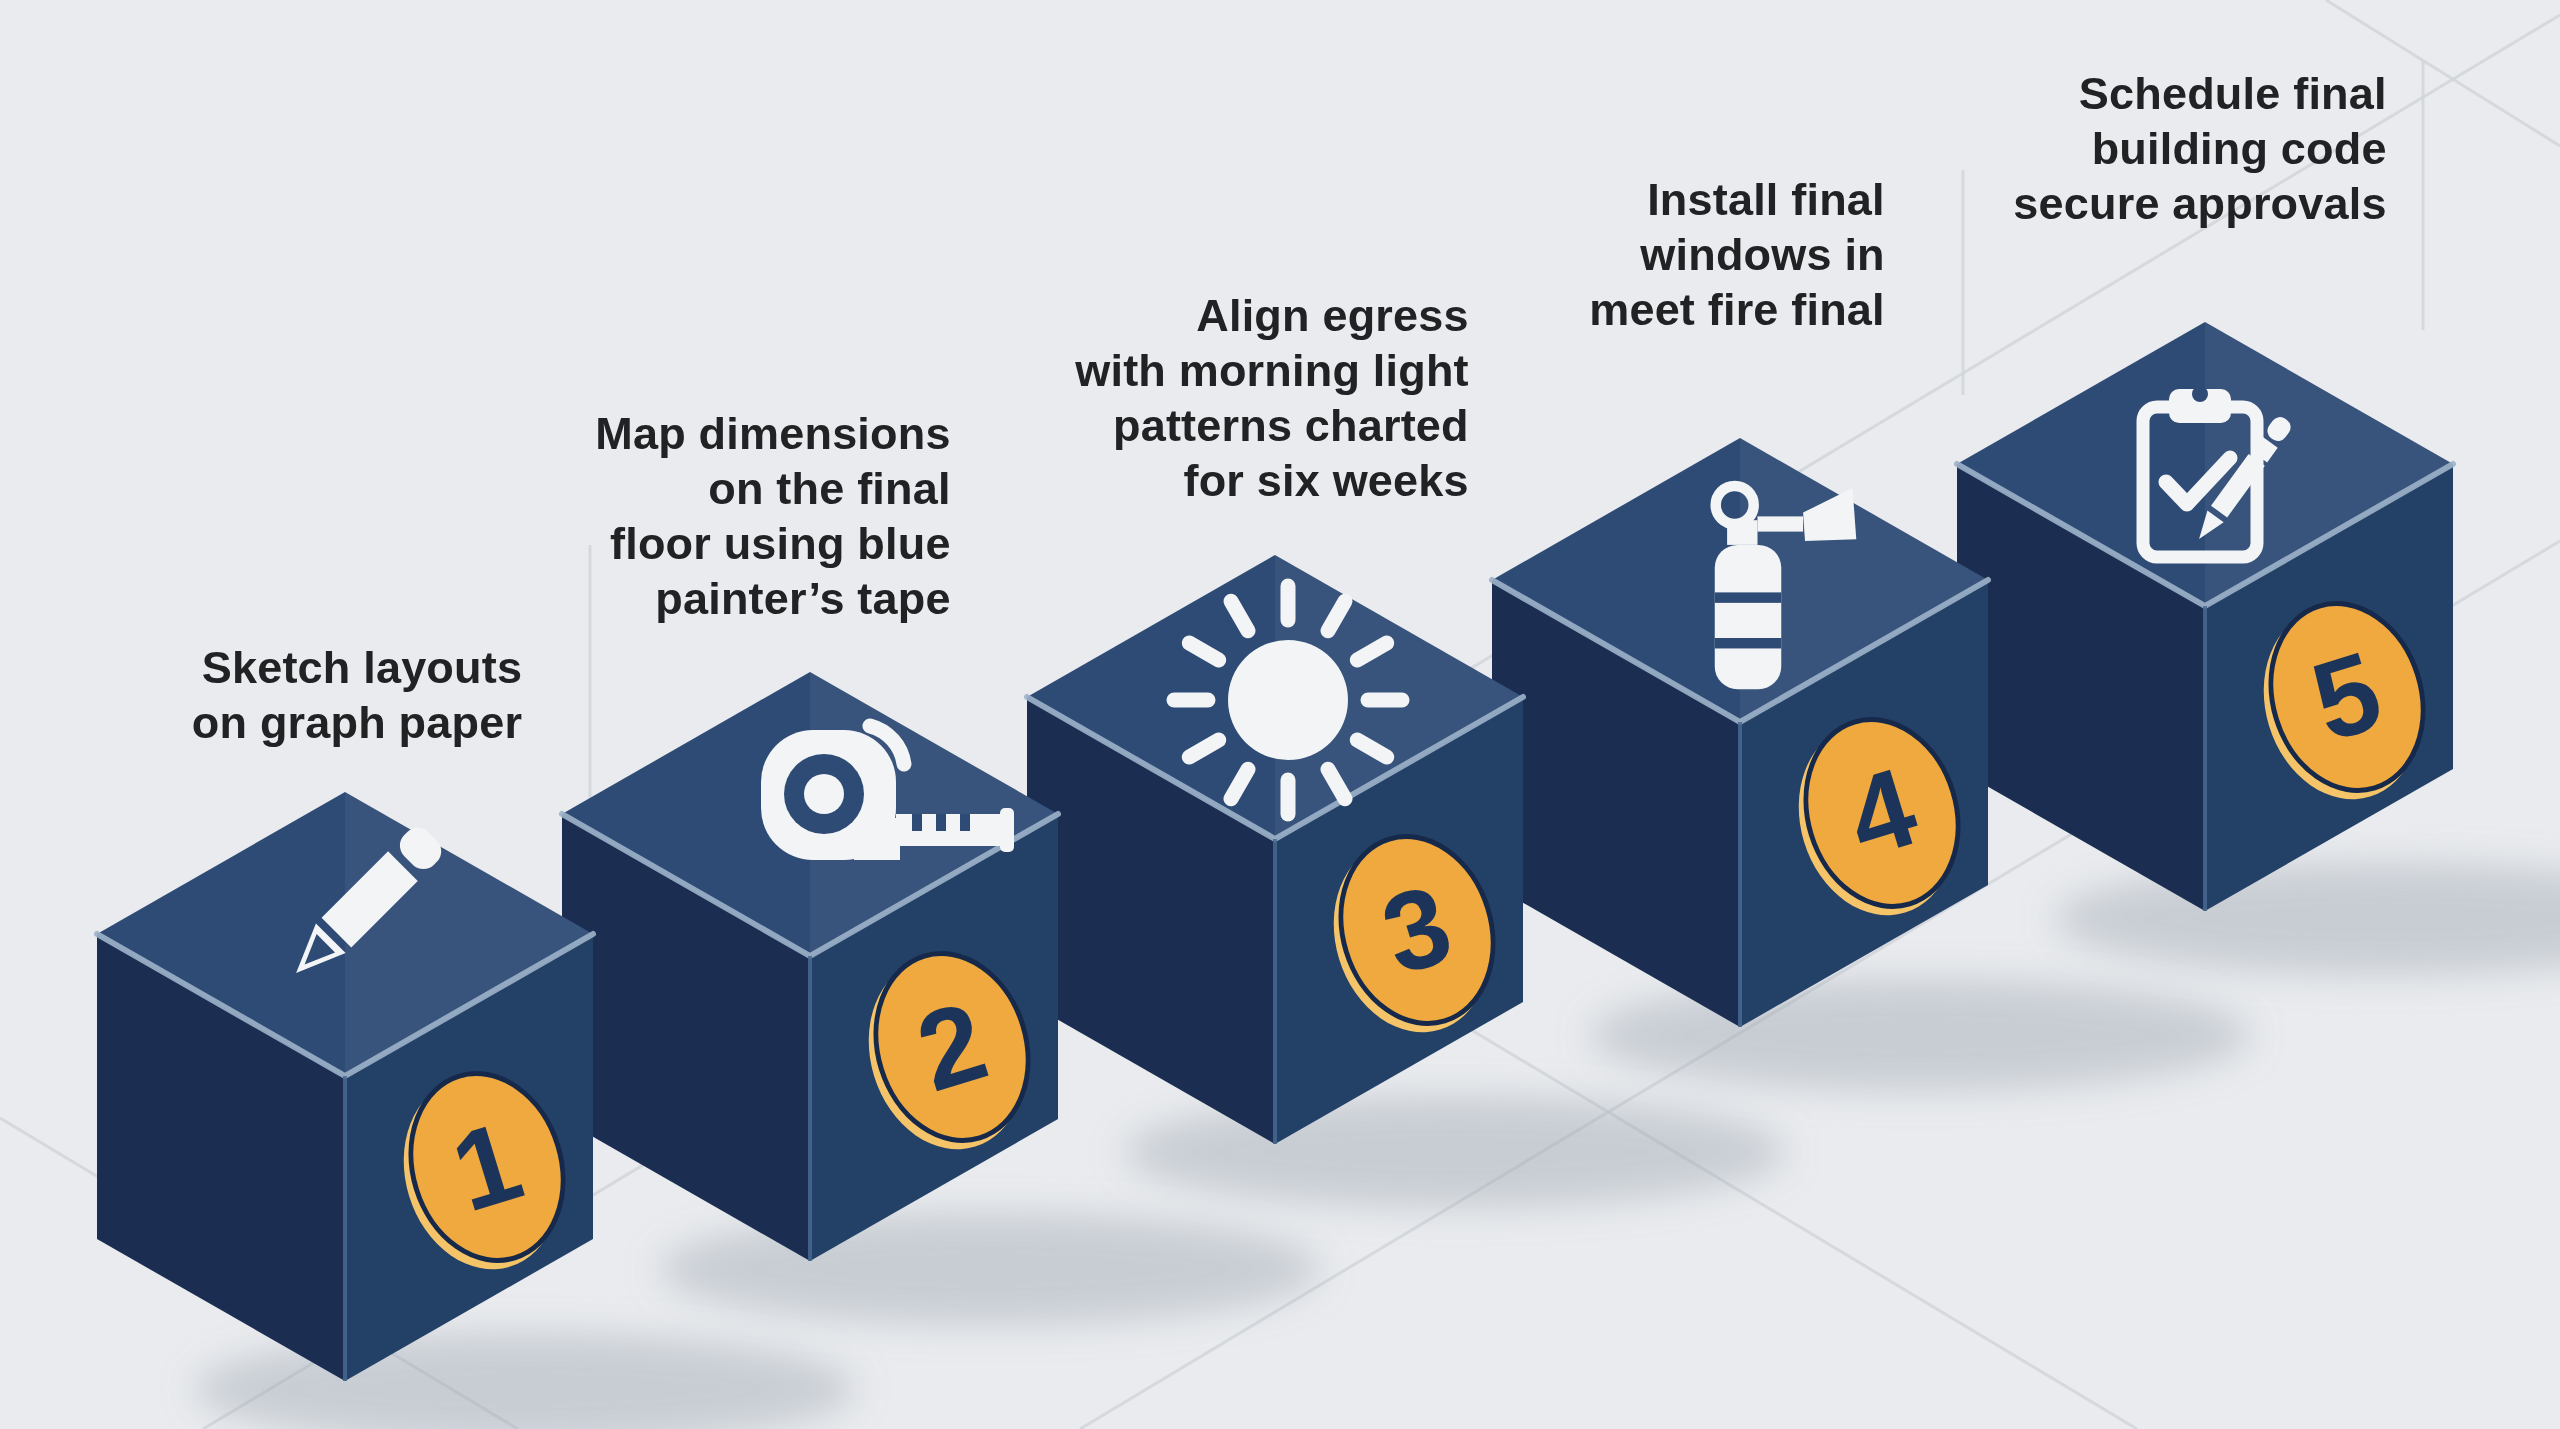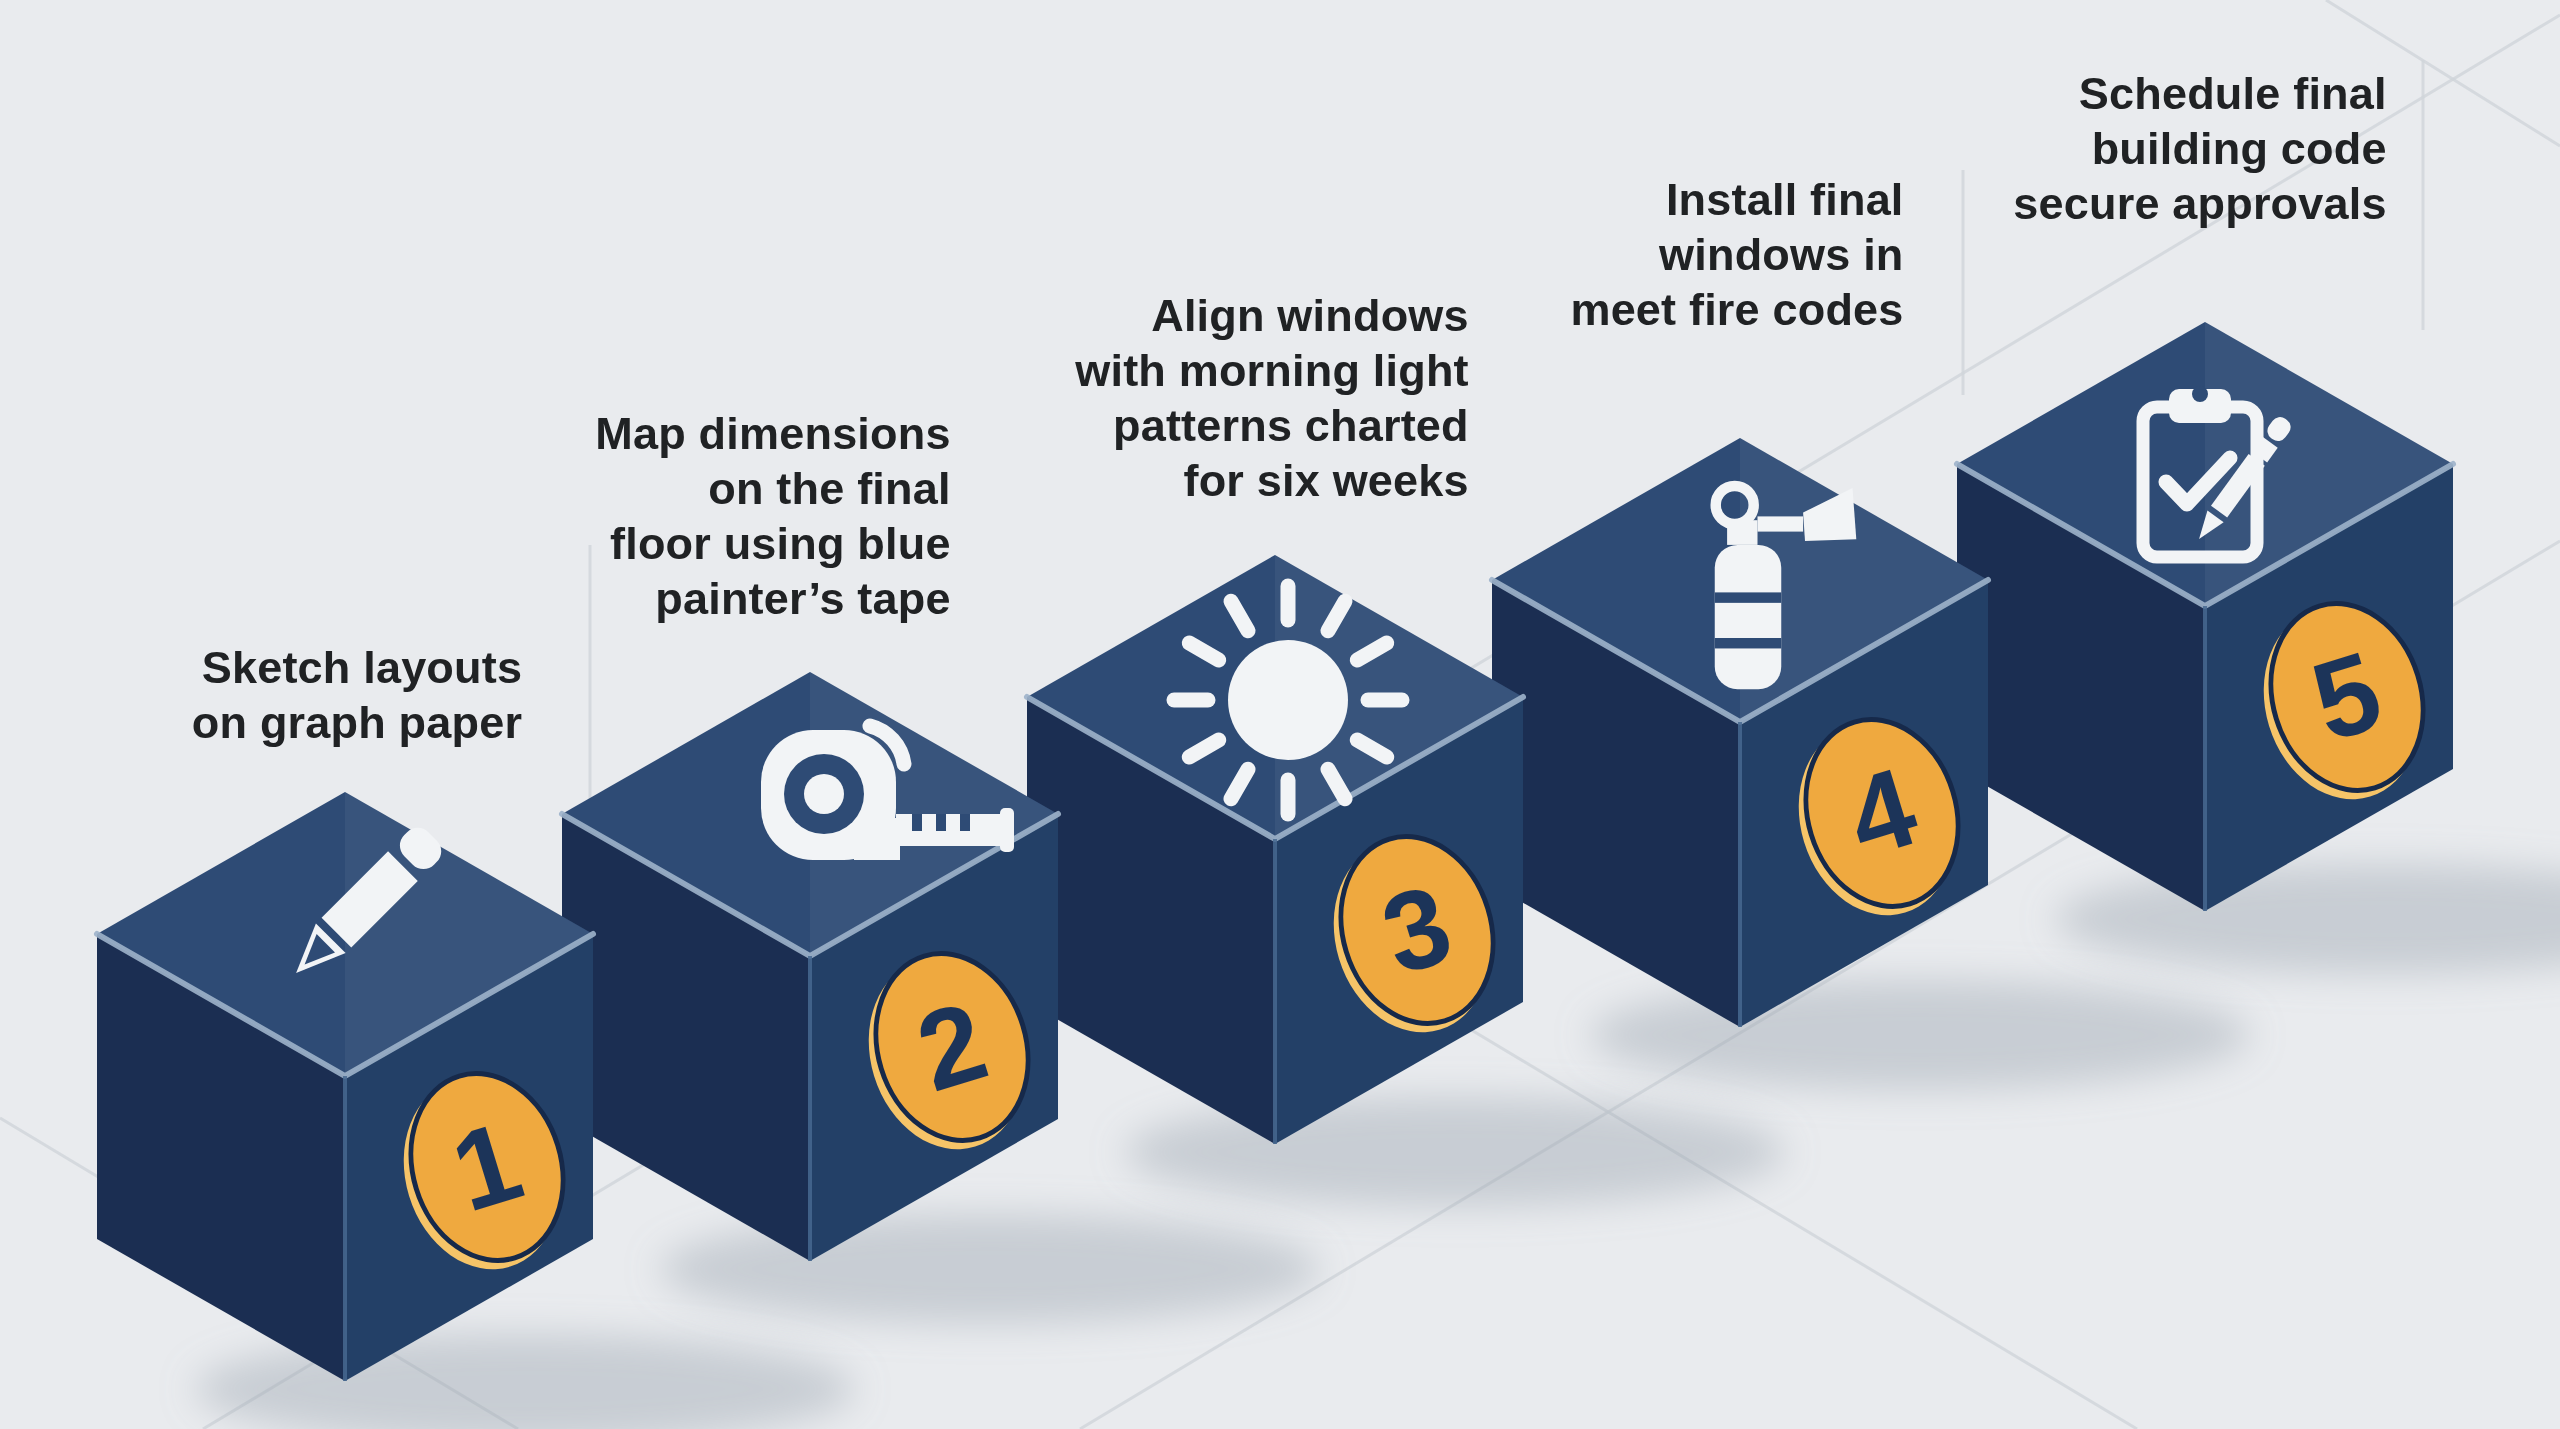--- a/index.html
+++ b/index.html
@@ -205,29 +205,29 @@
       <div>Sketch layouts</div>
       <div>on graph paper</div>
     </div>
   <div class="step-label" style="left:773px;top:406px;">
       <div>Map dimensions</div>
       <div>on the final</div>
       <div>floor using blue</div>
       <div>painter’s tape</div>
     </div>
   <div class="step-label" style="left:1272px;top:288px;">
-      <div>Align windows</div>
+      <div>Align egress</div>
       <div>with morning light</div>
       <div>patterns charted</div>
       <div>for six weeks</div>
     </div>
   <div class="step-label" style="left:1737px;top:172px;">
       <div>Install final</div>
       <div>windows in</div>
-      <div>meet fire codes</div>
+      <div>meet fire final</div>
     </div>
   <div class="step-label" style="left:2200px;top:66px;">
       <div>Schedule final</div>
       <div>building code</div>
       <div>secure approvals</div>
     </div>
 
 </div>
 
 </body></html>

